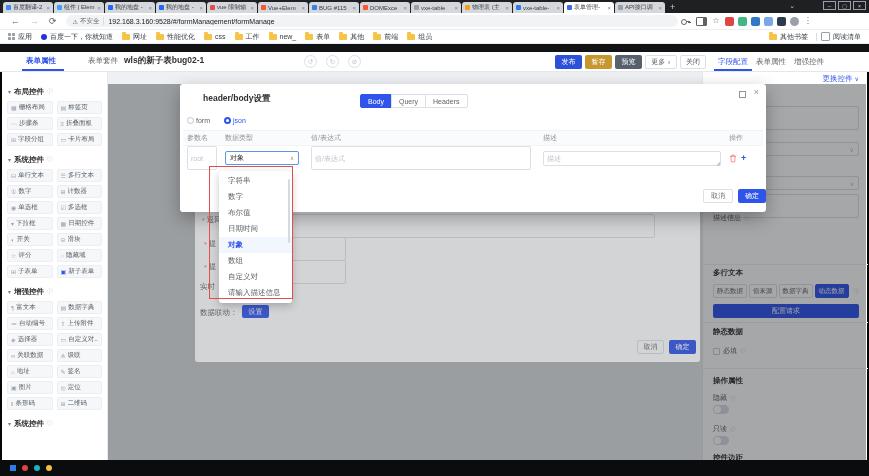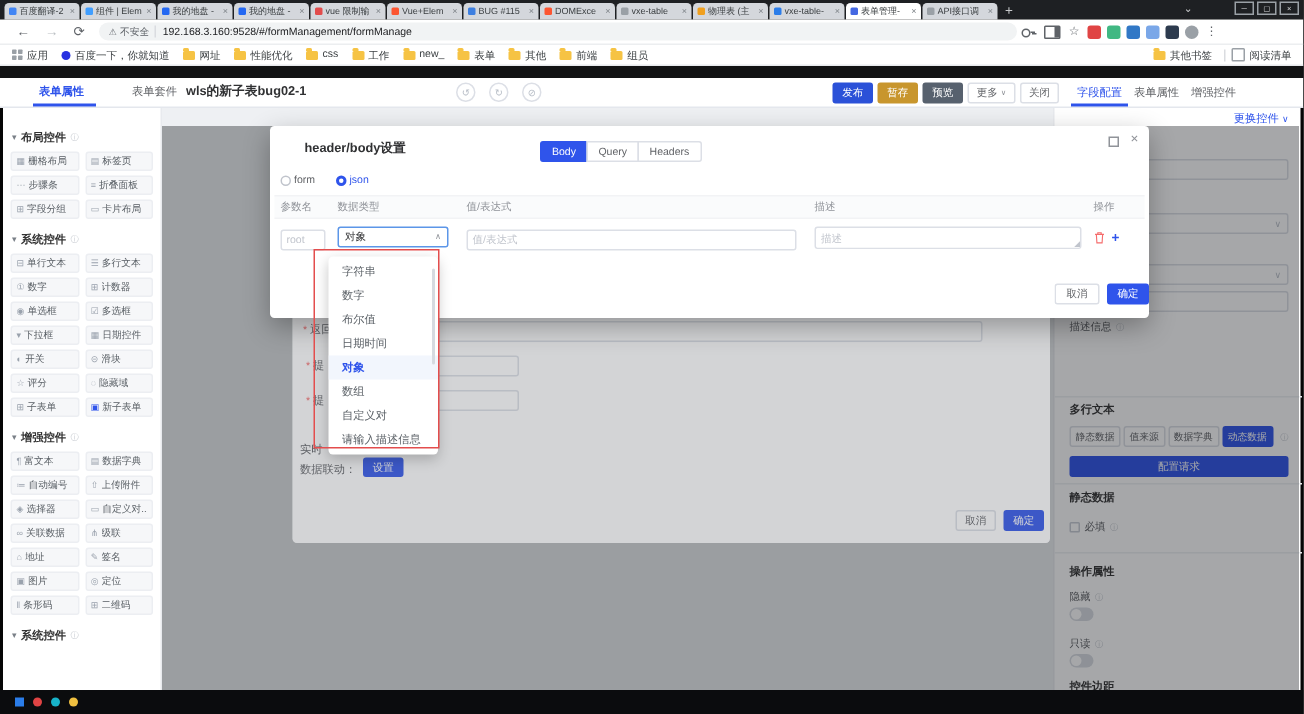--- a/index.html
+++ b/index.html
@@ -67,21 +67,21 @@
   .sgi{font-size:5.5px;color:#c6cad0;margin-left:3px;}
   .sgrid{display:grid;grid-template-columns:1fr 1fr;gap:3px 4px;padding:3px 5px 4px;}
   .si{height:13px;background:#f6f7f9;border:1px solid #eceef2;border-radius:2px;display:flex;align-items:center;padding:0 3px;min-width:0;box-sizing:border-box;}
   .sic{font-size:6px;color:#9aa2ad;margin-right:2px;flex:none;line-height:1;}
   .sic.acc{color:#2f54eb;}
   .sil{font-size:6.5px;color:#5a6066;white-space:nowrap;overflow:hidden;}
   .canvas{position:absolute;left:108px;top:0;width:594px;height:388px;background:#eef0f3;}
   .rpanel{position:absolute;left:702px;top:0;width:165px;height:388px;background:#fff;border-left:1px solid #e8eaee;box-sizing:border-box;}
   .swap{position:absolute;right:8px;top:2px;font-size:7.5px;color:#2f54eb;}
   .swapc{font-size:6px;color:#2f54eb;}
-  .inp{height:14px;border:1px solid #dcdfe6;border-radius:2px;background:#fff;font-size:7px;color:#606266;padding:0 3px;box-sizing:border-box;font-family:inherit;}
+  .inp{height:24px;border:1px solid #dcdfe6;border-radius:2px;background:#fff;font-size:7px;color:#606266;padding:0 3px;box-sizing:border-box;font-family:inherit;}
   .inp::placeholder,.txa::placeholder{color:#c0c4cc;}
   .ghost{color:#c0c4cc;}
   .psel{position:absolute;left:10px;width:146px;height:14px;border:1px solid #dcdfe6;border-radius:2px;background:#fff;display:flex;align-items:center;justify-content:space-between;padding:0 4px;box-sizing:border-box;font-size:6px;color:#b8bec7;}
   .txa{width:100%;height:100%;border:1px solid #dcdfe6;border-radius:2px;background:#fff;font-size:7px;color:#606266;padding:2px 3px;box-sizing:border-box;resize:none;font-family:inherit;}
   .rsz{position:absolute;right:1px;bottom:0px;font-size:5px;color:#c0c4cc;line-height:1;}
   .sect{position:absolute;left:10px;font-size:7.5px;font-weight:bold;color:#333;}
   .chiprow{position:absolute;left:10px;display:flex;align-items:center;}
   .chip{height:14px;border:1px solid #dcdfe6;border-radius:2px;font-size:6.5px;color:#606266;display:flex;align-items:center;padding:0 3px;background:#fff;margin-right:2px;box-sizing:border-box;white-space:nowrap;}
   .chip.on{background:#2f54eb;color:#fff;border-color:#2f54eb;}
   .bigbtn{position:absolute;left:10px;width:146px;height:14px;background:#2f54eb;color:#fff;font-size:7px;border-radius:2px;display:flex;align-items:center;justify-content:center;}
@@ -547,21 +547,21 @@
       <div style="position:absolute;left:9px;top:155px;display:flex;align-items:center;">
         <span class="req">*</span>
         <span class="bl">提</span>
       </div>
       <input class="inp" style="position: absolute; left: 33px; top: 153px; width: 118px;">
       <div style="position:absolute;left:9px;top:178px;display:flex;align-items:center;">
         <span class="req">*</span>
         <span class="bl">提</span>
       </div>
       <input class="inp" style="position: absolute; left: 33px; top: 176px; width: 118px;">
-      <span class="bl" style="position:absolute;left:5px;top:211px;">实时</span>
+      <span class="bl" style="position:absolute;left:5px;top:198px;">实时</span>
       <span class="bl" style="position:absolute;left:5px;top:224px;">数据联动：</span>
       <span class="sbtn pri" style="position:absolute;left:47px;top:221px;width:27px;">设置</span>
       <span class="sbtn sec" style="position:absolute;left:442px;top:256px;width:27px;height:14px;">取消</span>
       <span class="sbtn pri" style="position:absolute;left:474px;top:256px;width:27px;height:14px;">确定</span>
     </div>
 
     <div class="fdlg">
       <span class="fdt">header/body设置</span>
       <span class="fsq"></span>
       <span class="fdx">×</span>

